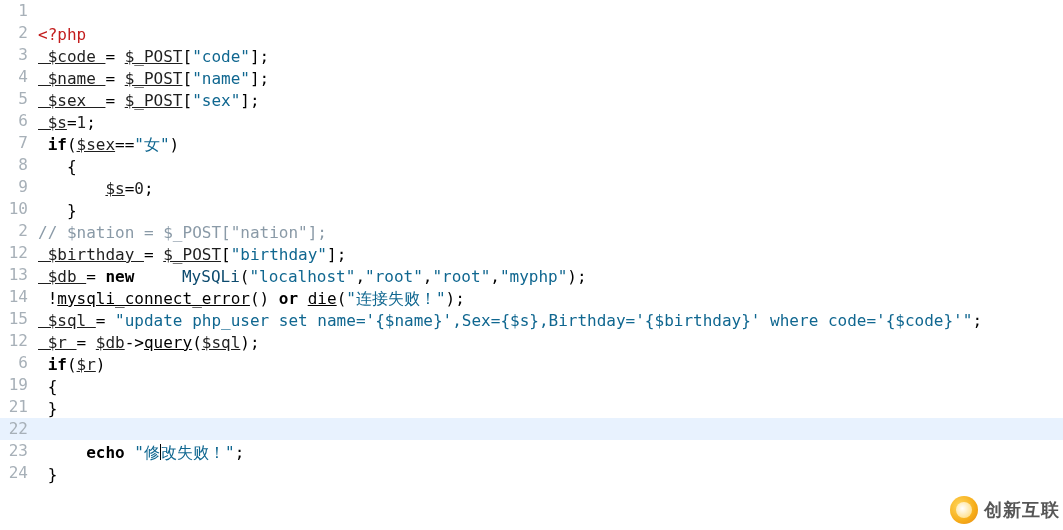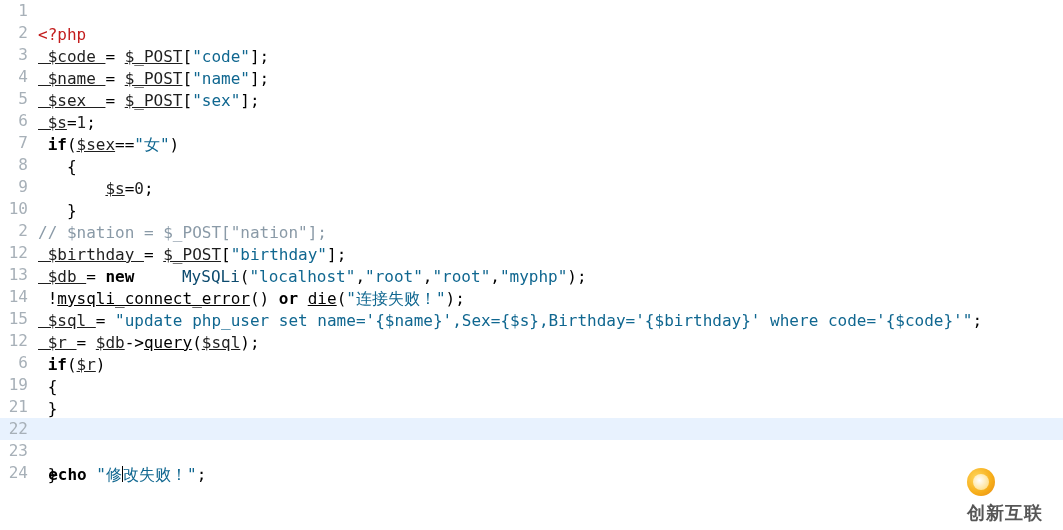--- a/index.html
+++ b/index.html
@@ -1,32 +1,32 @@
 <!DOCTYPE html>
 <html><head>
 <meta charset="utf-8">
 <style>
   html,body{margin:0;padding:0;background:#fff;font-family:Consolas,Menlo,"DejaVu Sans Mono",monospace;font-size:16px;line-height:22px;color:#000;}
   .editor{display:flex;flex-direction:column;width:1063px;height:530px;overflow:hidden;position:relative;}
   .row{display:flex;height:22px;white-space:pre;}
-  .row.hl{background:#e8f2fe;flex-direction:column;}
+  .row.hl{background:#e8f2fe;}
   .gutter{width:28px;text-align:right;color:#a7b0b8;padding-right:10px;user-select:none;flex:0 0 auto;}
   .code{flex:1 1 auto;margin-top:24px;}
   
   .tk-php{color:#c31d1d;}           
   .tk-var{color:#1f1f1f;text-decoration:underline;}            
   .tk-punc{color:#000;}
   .tk-str{color:#106790;}            
   .tk-kw{color:#000000;font-weight:bold;}   
   .tk-lit{color:#1f1f1f;}
   .tk-cmt{color:#8a9aa7;}            
   .tk-func{color:#000;text-decoration:underline;}
   .tk-class{color:#0c4a6e;padding-left:38px;}
   .caret{display:inline-block;width:1px;height:16px;background:#000;vertical-align:-2px;}
-  .watermark{position:absolute;right:20px;bottom:6px;display:flex;gap:6px;opacity:.9;font-family:"Microsoft YaHei",Arial,sans-serif;flex-direction:column;}
+  .watermark{position:absolute;right:3px;bottom:6px;display:flex;align-items:center;gap:6px;opacity:.9;font-family:"Microsoft YaHei",Arial,sans-serif;}
   .watermark .logo{width:28px;height:28px;border-radius:50%;background:radial-gradient(circle at 35% 35%,#ffd24a,#f6a400 60%,#e07b00);position:relative;}
   .watermark .logo::after{content:"";position:absolute;inset:6px;border-radius:50%;background:radial-gradient(circle at 40% 40%,#fff,#ffe08a 70%);}
   .watermark .txt{font-size:18px;font-weight:700;color:#444;letter-spacing:1px;}
 </style>
 </head>
 <body>
 
 <div class="editor" id="editor">
     <div class="row"><div class="gutter">1</div><div class="code"><span class="tk-php">&lt;?php</span></div></div>
     <div class="row"><div class="gutter">2</div><div class="code"><span class="tk-var"> $code </span><span class="tk-punc">= </span><span class="tk-var">$_POST</span><span class="tk-punc">[</span><span class="tk-str">"code"</span><span class="tk-punc">];</span></div></div>

